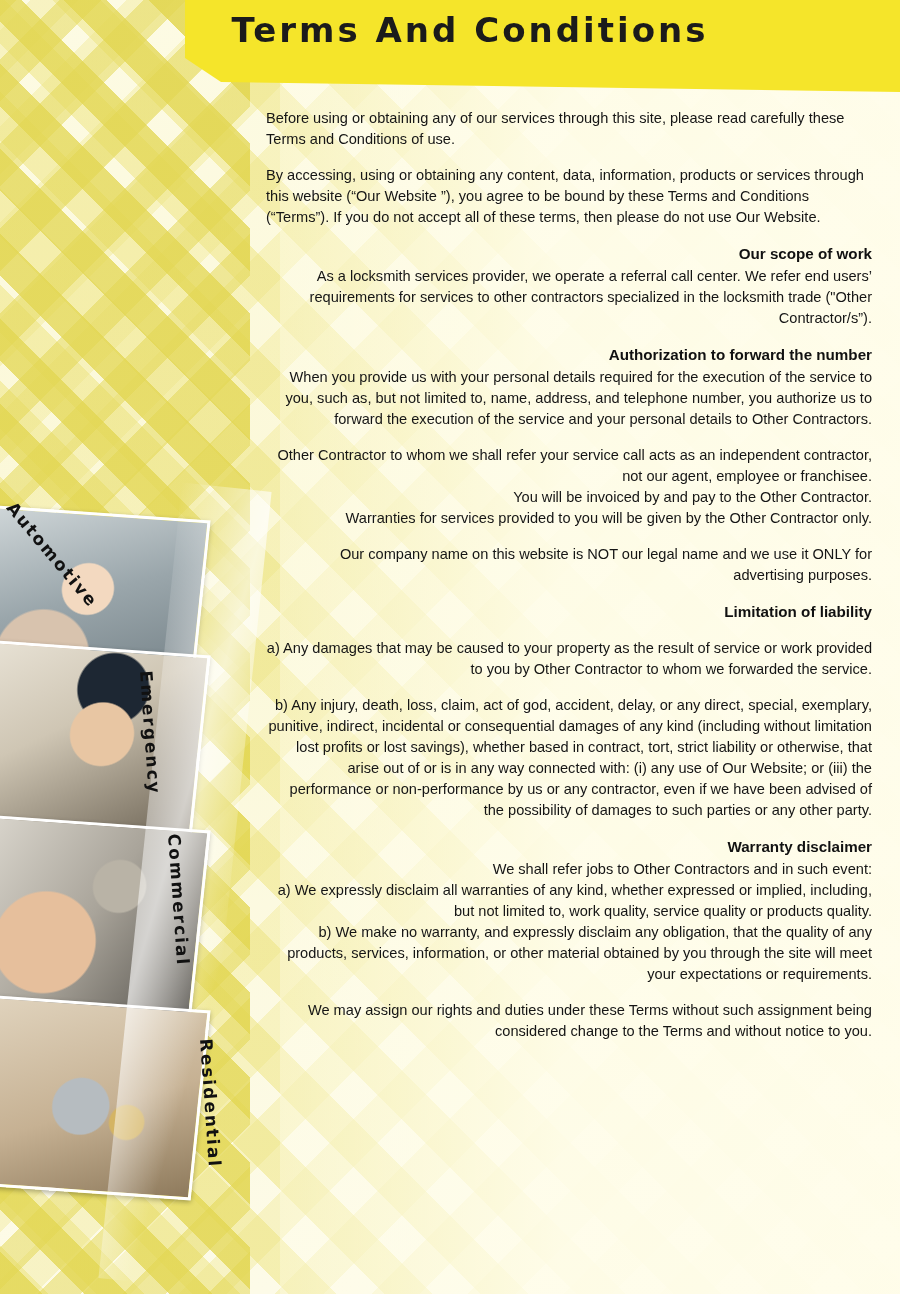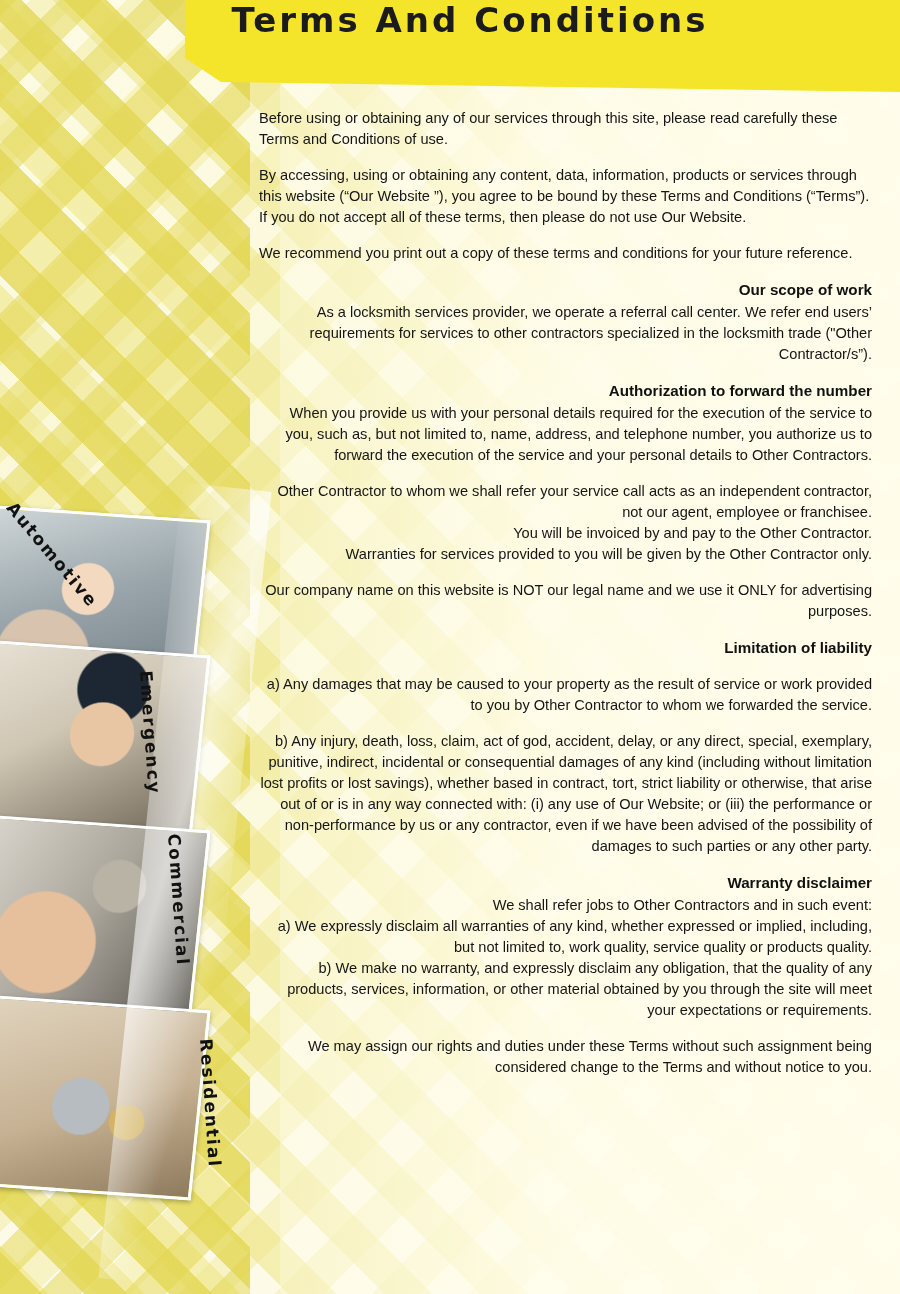--- a/index.html
+++ b/index.html
@@ -61,21 +61,21 @@
     content: "";
     position: absolute;
     left: 0; bottom: -10px;
     width: 60px; height: 16px;
     background: rgba(0,0,0,0.07);
     transform: skewX(-30deg);
   }
   #title {
     position: absolute;
     left: 185px;
-    top: 0;
+    top: 10px;
     width: 570px;
     text-align: center;
     font-family: "DejaVu Sans", sans-serif;
     font-weight: bold;
     font-size: 34px;
     letter-spacing: 3px;
     color: #1b1b1b;
     z-index: 6;
   }
 
@@ -164,21 +164,21 @@
     position: absolute;
     left: 258px;
     top: 108px;
     width: 614px;
     z-index: 7;
     color: #151515;
     font-size: 14.6px;
     line-height: 1.44;
   }
   #content p {
-    margin: 0 0 15px 1px;
+    margin: 0 0 15px 8px;
   }
   #content p:last-child { margin-bottom: 0; text-align: right; }
   #content h3 {
     margin: 0 0 1px 16px;
     font-size: 15.2px;
     font-weight: bold;
     color: #111;
     text-align: right;
   }
   .section { margin-bottom: 15px; }
@@ -212,21 +212,20 @@
 
     <div class="vlabel" id="label-automotive">Automotive</div>
     <div class="vlabel" id="label-emergency">Emergency</div>
     <div class="vlabel" id="label-commercial">Commercial</div>
     <div class="vlabel" id="label-residential">Residential</div>
   </div>
 
   <div id="content">
     <p>Before using or obtaining any of our services through this site, please read carefully these Terms and Conditions of use.</p>
     <p>By accessing, using or obtaining any content, data, information, products or services through this website (“Our Website ”), you agree to be bound by these Terms and Conditions (“Terms”). If you do not accept all of these terms, then please do not use Our Website.</p>
-    <p>We recommend you print out a copy of these terms and conditions for your future reference.</p>
 
     <div class="section">
       <h3>Our scope of work</h3>
       <p>As a locksmith services provider, we operate a referral call center. We refer end users’ requirements for services to other contractors specialized in the locksmith trade ("Other Contractor/s”).</p>
     </div>
 
     <div class="section">
       <h3>Authorization to forward the number</h3>
       <p>When you provide us with your personal details required for the execution of the service to you, such as, but not limited to, name, address, and telephone number, you authorize us to forward the execution of the service and your personal details to Other Contractors.</p>
     </div>

